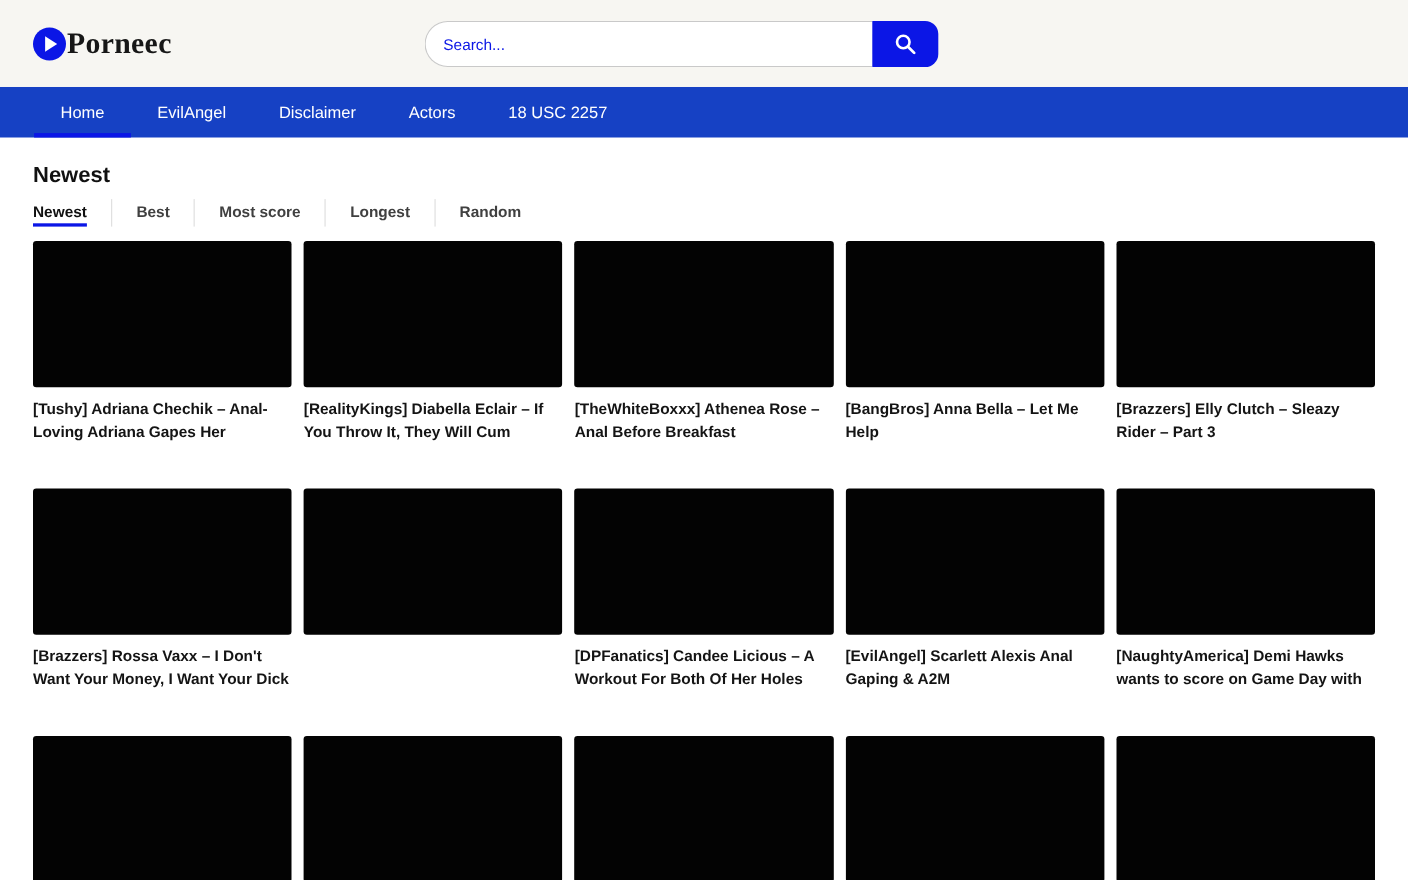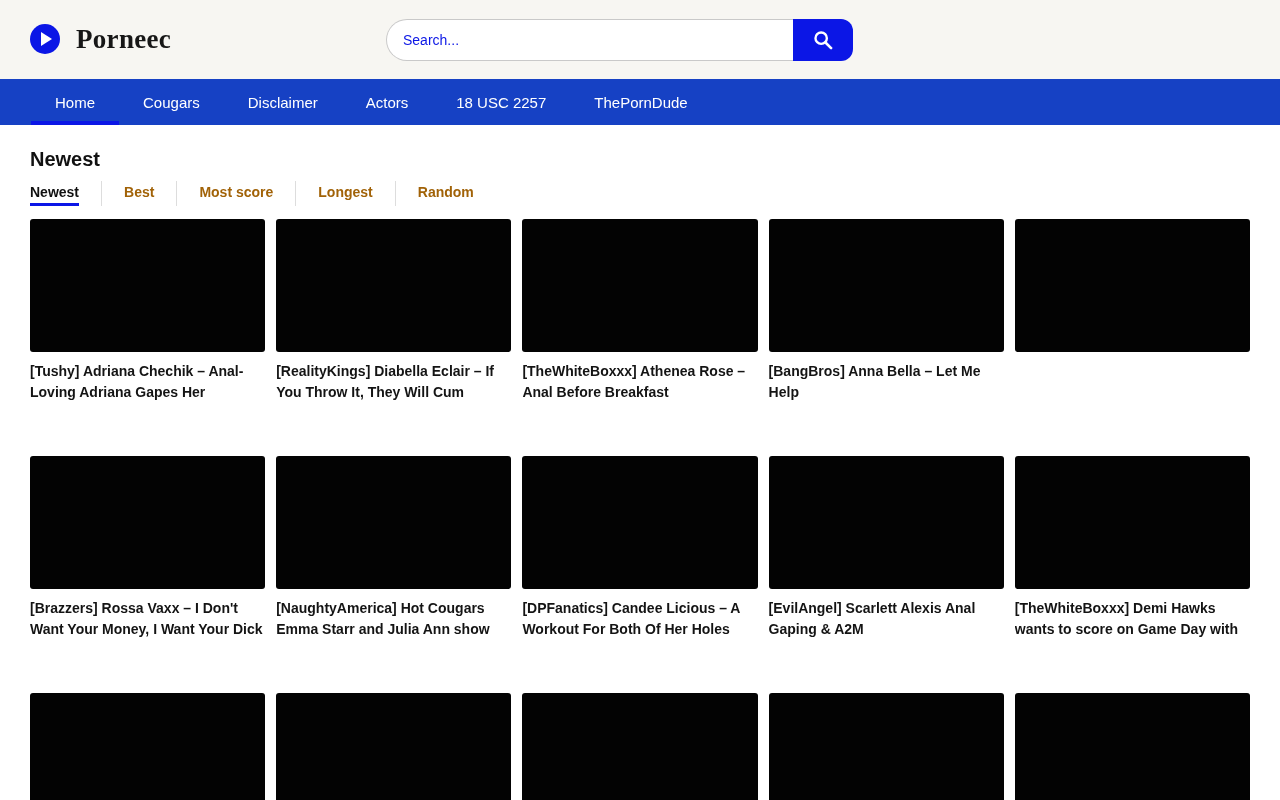--- a/index.html
+++ b/index.html
@@ -7,50 +7,50 @@
     --nav:#1641c4;
     --header-bg:#f7f6f2;
     --title:#141414;
   }
   *{box-sizing:border-box;margin:0;padding:0;}
   html,body{width:1280px;height:800px;overflow:hidden;}
   body{font-family:"Liberation Sans",sans-serif;background:#ffffff;}
 
   
   .header{height:79px;background:var(--header-bg);display:flex;align-items:center;position:relative;}
-  .logo{display:flex;align-items:flex-start;gap:16px;margin-left:30px;cursor:pointer;}
+  .logo{display:flex;align-items:center;gap:1px;margin-left:30px;cursor:pointer;}
   .play-circle{width:30px;height:30px;border-radius:50%;background:var(--accent);display:flex;align-items:center;justify-content:center;flex:0 0 auto;}
   .play-tri{width:0;height:0;border-style:solid;border-width:7px 0 7px 11px;border-color:transparent transparent transparent #ffffff;margin-left:3px;}
   .brand{font-family:"Liberation Serif",serif;font-weight:700;font-size:27px;color:#171717;letter-spacing:.3px;}
   .search{position:absolute;left:386px;top:19px;display:flex;height:42px;justify-content:space-between;}
   .search-input{width:407px;height:42px;border:1px solid #c9c9c9;border-right:none;border-radius:21px 0 0 21px;padding:0 16px;font-size:14px;color:var(--accent);outline:none;background:#ffffff;}
   .search-input::placeholder{color:var(--accent);opacity:1;}
   .search-btn{width:60px;height:42px;background:var(--accent);border:none;border-radius:0 12px 12px 0;display:flex;align-items:center;justify-content:center;cursor:pointer;}
 
   
   .nav{height:46px;background:var(--nav);display:flex;align-items:stretch;padding-left:31px;}
   .nav-item{color:#ffffff;font-size:15px;display:flex;align-items:center;padding:0 24px;position:relative;cursor:pointer;white-space:nowrap;}
   .nav-item.active::after{content:"";position:absolute;left:0;right:0;bottom:0;height:4px;background:var(--accent);}
 
   
   .content{padding:0 30px;}
   .section-title{font-size:20px;font-weight:700;color:#111111;padding:23px 0 10px;}
   .tabs{display:flex;align-items:flex-start;margin-bottom:13px;}
-  .tab{font-size:14px;font-weight:700;color:#a16207;padding:3px 22px 0;border-right:1px solid #dddddd;cursor:pointer;white-space:nowrap;}
+  .tab{font-size:14px;font-weight:700;color:#404040;padding:3px 22px 0;border-right:1px solid #dddddd;cursor:pointer;white-space:nowrap;}
   .tab:first-child{padding-left:0;}
   .tab:last-child{border-right:none;}
   .tab.active{color:#101010;}
   .tab .tab-label{display:inline-block;padding-bottom:6px;}
   .tab.active .tab-label{border-bottom:3px solid var(--accent);padding-bottom:3px;}
 
   
   .video-grid{display:grid;grid-template-columns:repeat(5,1fr);column-gap:11px;}
   .video-card{cursor:pointer;}
   .thumb{width:100%;height:133px;background:#030303;border-radius:3px;}
-  .video-title{height:104px;padding-top:9px;font-size:14px;font-weight:700;line-height:21px;color:var(--title);overflow:hidden;}
+  .video-title{height:92px;padding-top:9px;font-size:14px;font-weight:700;line-height:21px;color:var(--title);overflow:hidden;}
 </style>
 </head>
 <body>
 
 <div class="header">
   <div class="logo">
     <span class="play-circle">
         <span class="play-tri"></span>
       </span>
     <span class="brand">Porneec</span>
@@ -63,25 +63,24 @@
           <circle cx="10" cy="10" r="6.2" fill="none" stroke="#ffffff" stroke-width="2.6"></circle>
           <line x1="14.7" y1="14.7" x2="20.8" y2="20.8" stroke="#ffffff" stroke-width="2.8" stroke-linecap="round"></line>
         </svg>
       </span>
     </button>
   </div>
 </div>
 
 <div class="nav">
   <div class="nav-item active">Home</div>
-  <div class="nav-item">Cougars</div>
+  <div class="nav-item">EvilAngel</div>
   <div class="nav-item">Disclaimer</div>
   <div class="nav-item">Actors</div>
   <div class="nav-item">18 USC 2257</div>
-  <div class="nav-item">ThePornDude</div>
 </div>
 
 <div class="content">
   <div class="section-title">Newest</div>
 
   <div class="tabs">
     <div class="tab active"><span class="tab-label">Newest</span></div>
     <div class="tab"><span class="tab-label">Best</span></div>
     <div class="tab"><span class="tab-label">Most score</span></div>
     <div class="tab"><span class="tab-label">Longest</span></div>
@@ -100,41 +99,41 @@
     <div class="video-card">
       <div class="thumb"></div>
       <div class="video-title">[TheWhiteBoxxx] Athenea Rose – Anal Before Breakfast</div>
     </div>
     <div class="video-card">
       <div class="thumb"></div>
       <div class="video-title">[BangBros] Anna Bella – Let Me Help</div>
     </div>
     <div class="video-card">
       <div class="thumb"></div>
+      <div class="video-title">[Brazzers] Elly Clutch – Sleazy Rider – Part 3</div>
     </div>
 
     <div class="video-card">
       <div class="thumb"></div>
       <div class="video-title">[Brazzers] Rossa Vaxx – I Don't Want Your Money, I Want Your Dick</div>
     </div>
     <div class="video-card">
       <div class="thumb"></div>
-      <div class="video-title">[NaughtyAmerica] Hot Cougars Emma Starr and Julia Ann show</div>
     </div>
     <div class="video-card">
       <div class="thumb"></div>
       <div class="video-title">[DPFanatics] Candee Licious – A Workout For Both Of Her Holes</div>
     </div>
     <div class="video-card">
       <div class="thumb"></div>
       <div class="video-title">[EvilAngel] Scarlett Alexis Anal Gaping &amp; A2M</div>
     </div>
     <div class="video-card">
       <div class="thumb"></div>
-      <div class="video-title">[TheWhiteBoxxx] Demi Hawks wants to score on Game Day with</div>
+      <div class="video-title">[NaughtyAmerica] Demi Hawks wants to score on Game Day with</div>
     </div>
 
     <div class="video-card">
       <div class="thumb"></div>
 
     </div>
     <div class="video-card">
       <div class="thumb"></div>
 
     </div>

